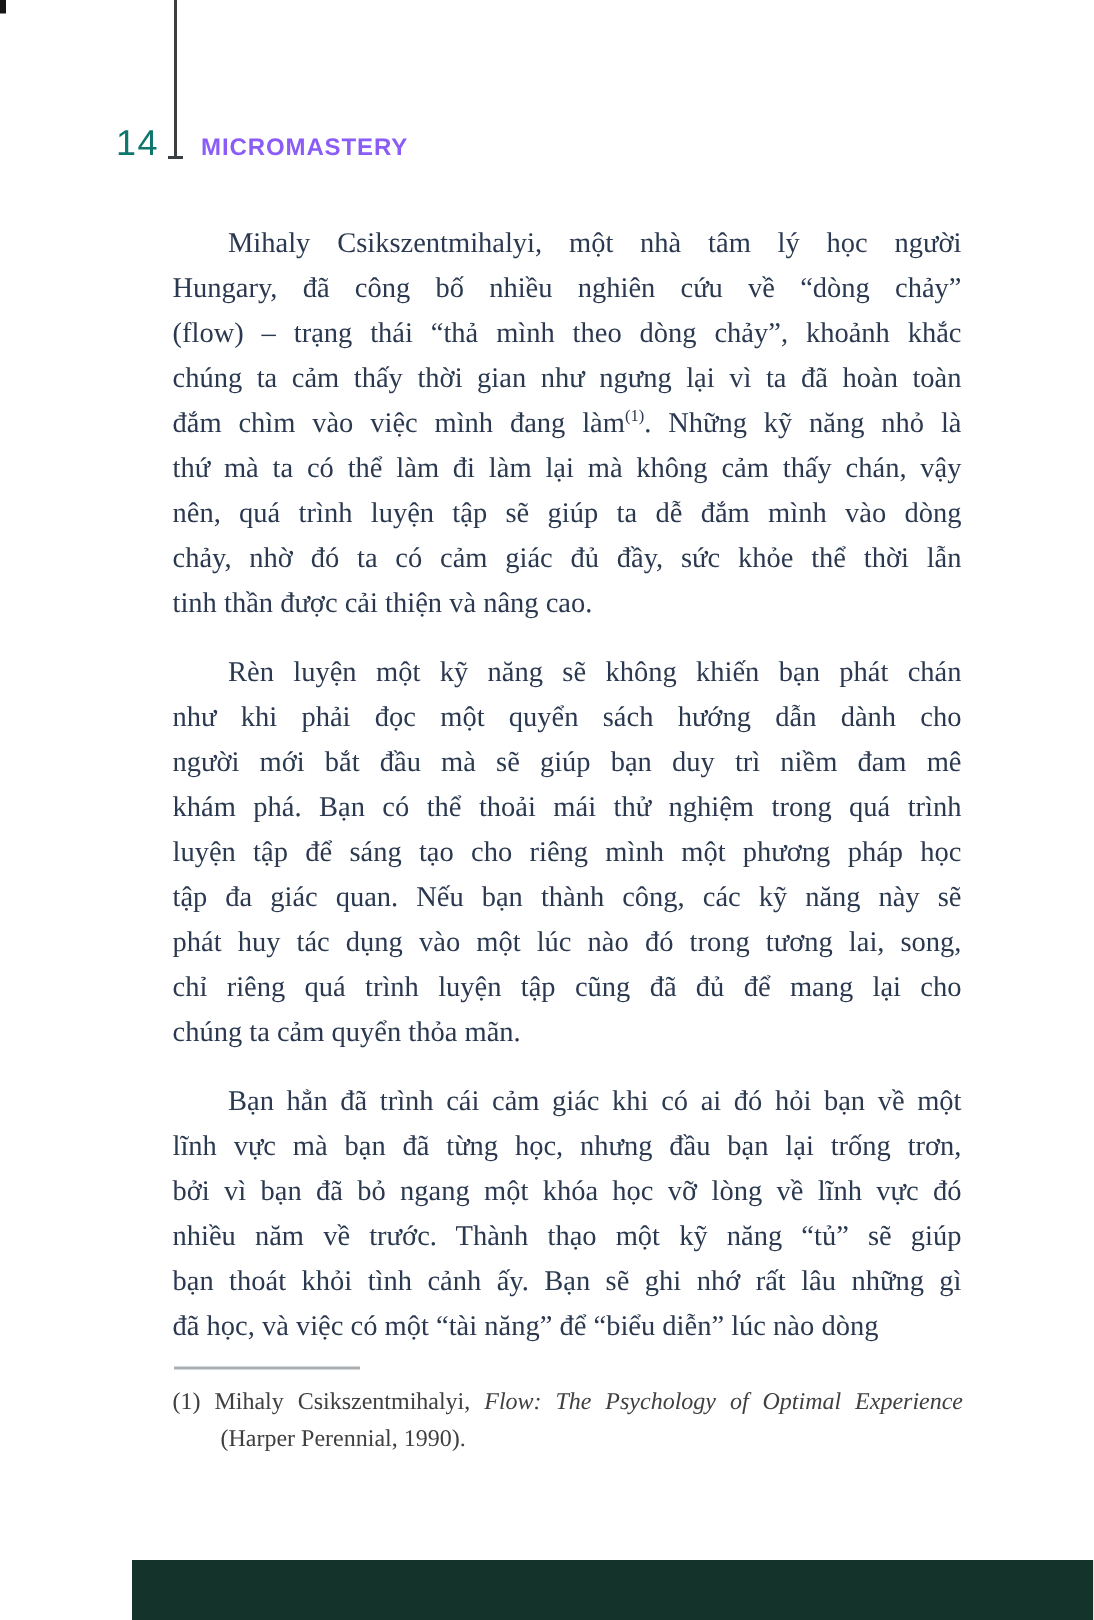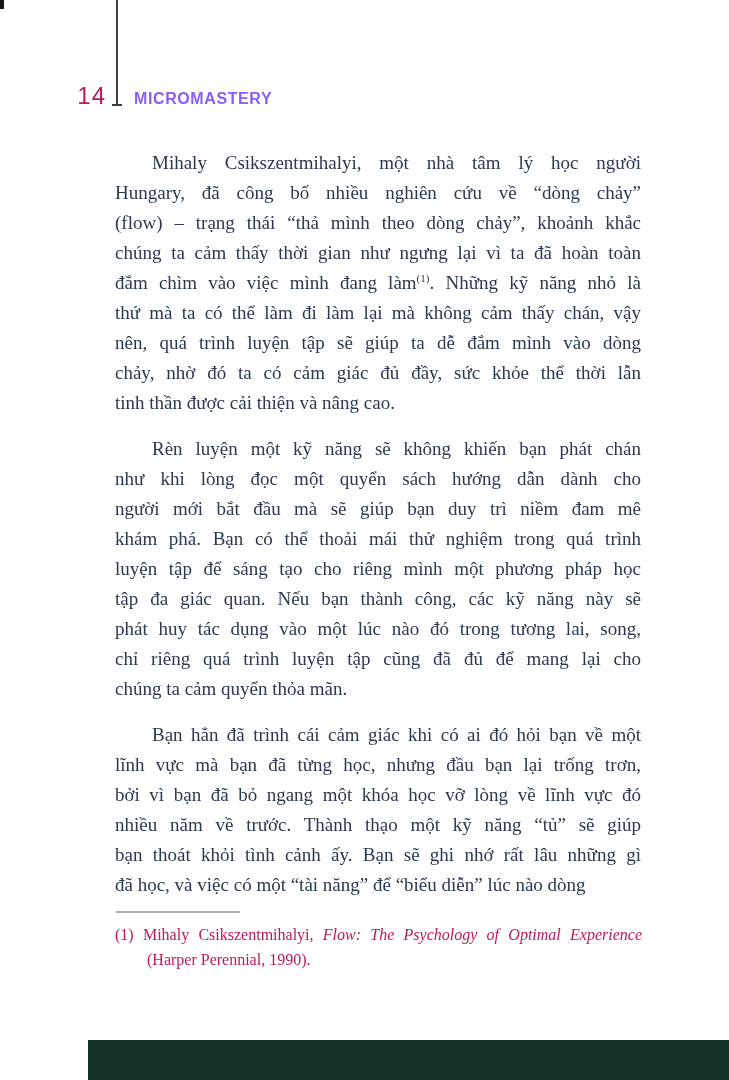--- a/index.html
+++ b/index.html
@@ -11,21 +11,21 @@
     font-family:"Liberation Serif","DejaVu Serif",serif;
   }
   
   .corner-mark{position:absolute;left:0;top:0;width:4px;height:9px;background:#161616;}
   
   .header-rule{position:absolute;left:116px;top:0;width:2px;height:106px;background:#3c3f41;}
   .header-rule::after{content:"";position:absolute;left:-4px;bottom:0;width:10px;height:2px;background:#3c3f41;}
   .page-number{
     position:absolute;left:70px;top:84px;width:36px;
     font-family:"Liberation Sans","DejaVu Sans",sans-serif;
-    font-size:24px;line-height:24px;color:#be185d;text-align:right;
+    font-size:24px;line-height:24px;color:#0f766e;text-align:right;
     letter-spacing:1px;
   }
   .book-title{
     position:absolute;left:134px;top:90px;
     font-family:"Liberation Sans","DejaVu Sans",sans-serif;
     font-size:16px;line-height:18px;font-weight:700;color:#8b5cf6;
     letter-spacing:0.6px;
   }
   
   .body-text{
@@ -36,21 +36,21 @@
   .paragraph + .paragraph{margin-top:16px;}
   .bline{text-align:justify;text-align-last:justify;white-space:normal;}
   .bline.last{text-align-last:left;}
   .bline.first{text-indent:37px;}
   sup{font-size:0.58em;line-height:0;vertical-align:super;}
   em{font-style:italic;}
   
   .footnote-rule{position:absolute;left:116px;top:911px;width:124px;height:2px;background:#a9aeb3;}
   .footnote{
     position:absolute;left:115px;top:922px;width:527px;
-    font-size:16px;line-height:25px;color:#be185d;
+    font-size:16px;line-height:25px;color:#404040;
   }
   .footnote .bline.last{padding-left:32px;}
   
   .footer-band{position:absolute;left:88px;top:1040px;width:641px;height:40px;background:#14332b;}
 </style>
 </head>
 <body>
 
 <div class="page">
 
@@ -69,21 +69,21 @@
         <div class="bline">(flow) – trạng thái “thả mình theo dòng chảy”, khoảnh khắc</div>
         <div class="bline">chúng ta cảm thấy thời gian như ngưng lại vì ta đã hoàn toàn</div>
         <div class="bline">đắm chìm vào việc mình đang làm<sup>(1)</sup>. Những kỹ năng nhỏ là</div>
         <div class="bline">thứ mà ta có thể làm đi làm lại mà không cảm thấy chán, vậy</div>
         <div class="bline">nên, quá trình luyện tập sẽ giúp ta dễ đắm mình vào dòng</div>
         <div class="bline">chảy, nhờ đó ta có cảm giác đủ đầy, sức khỏe thể thời lẫn</div>
         <div class="bline last">tinh thần được cải thiện và nâng cao.</div>
       </div>
     <div class="paragraph">
         <div class="bline first">Rèn luyện một kỹ năng sẽ không khiến bạn phát chán</div>
-        <div class="bline">như khi lòng đọc một quyển sách hướng dẫn dành cho</div>
+        <div class="bline">như khi phải đọc một quyển sách hướng dẫn dành cho</div>
         <div class="bline">người mới bắt đầu mà sẽ giúp bạn duy trì niềm đam mê</div>
         <div class="bline">khám phá. Bạn có thể thoải mái thử nghiệm trong quá trình</div>
         <div class="bline">luyện tập để sáng tạo cho riêng mình một phương pháp học</div>
         <div class="bline">tập đa giác quan. Nếu bạn thành công, các kỹ năng này sẽ</div>
         <div class="bline">phát huy tác dụng vào một lúc nào đó trong tương lai, song,</div>
         <div class="bline">chỉ riêng quá trình luyện tập cũng đã đủ để mang lại cho</div>
         <div class="bline last">chúng ta cảm quyển thỏa mãn.</div>
       </div>
     <div class="paragraph">
         <div class="bline first">Bạn hẳn đã trình cái cảm giác khi có ai đó hỏi bạn về một</div>

